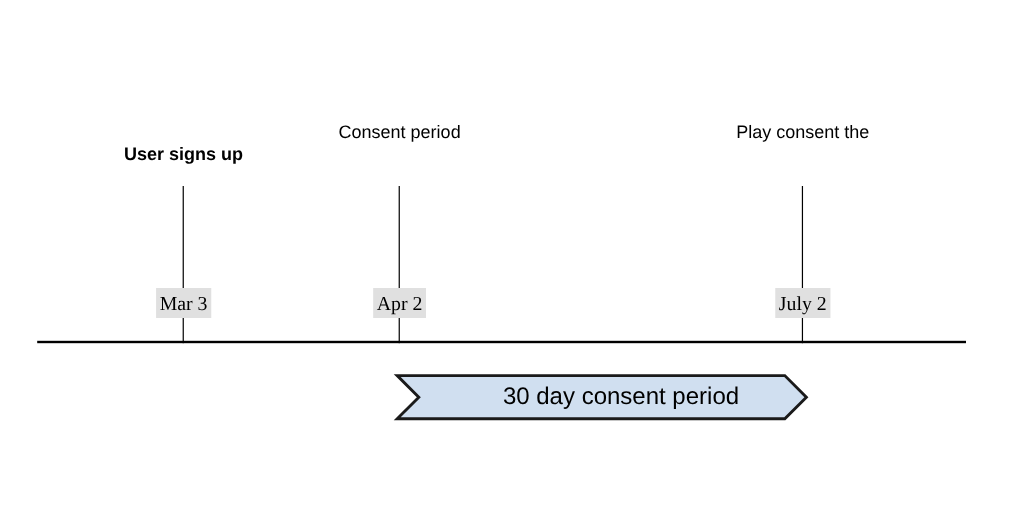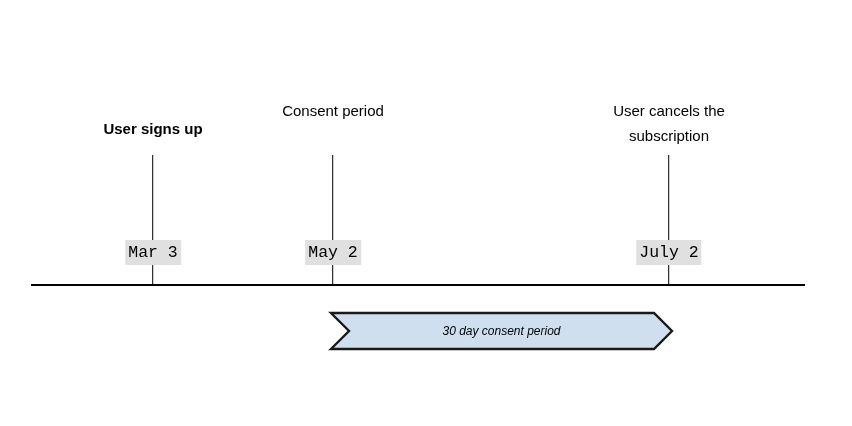--- a/index.html
+++ b/index.html
@@ -68,52 +68,51 @@
   .date-chip {
     position: absolute;
     top: 240px;
     transform: translateX(-50%);
     background: #e0e0e0;
     color: #000000;
     font-size: 16.5px;
     line-height: 25px;
     padding: 0 3px;
     white-space: nowrap;
-    font-family: Liberation Mono, monospace;
+    font-family: Liberation Serif, serif;
   }
 
   
   .banner {
     position: absolute;
     left: 331px;
     top: 313px;
     width: 341px;
     height: 36px;
   }
   .banner svg {
     display: block;
     width: 341px;
     height: 36px;
     overflow: visible;
   }
   .banner-text {
     position: absolute;
-    left: 0;
+    left: 16px;
     top: 0;
     width: 341px;
     height: 36px;
     display: flex;
     align-items: center;
     justify-content: center;
-    font-size: 12px;
+    font-size: 20px;
     color: #000000;
     white-space: nowrap;
     font-family: "Liberation Sans", sans-serif;
     pointer-events: none;
-    font-style: italic;
   }
 </style>
 </head>
 <body>
 
 <div id="canvas">
 
   <div class="axis-line"></div>
 
   <div class="event" style="left:153px;">
@@ -122,27 +121,26 @@
     </div>
     <div class="event-stem"></div>
     <div class="date-chip">Mar 3</div>
   </div>
 
   <div class="event" style="left:333px;">
     <div class="event-label two-line">
       <span class="ln">Consent period</span>
     </div>
     <div class="event-stem"></div>
-    <div class="date-chip">May 2</div>
+    <div class="date-chip">Apr 2</div>
   </div>
 
   <div class="event" style="left:669px;">
     <div class="event-label two-line">
-      <span class="ln">User cancels the</span>
-      <span class="ln">subscription</span>
+      <span class="ln">Play consent the</span>
     </div>
     <div class="event-stem"></div>
     <div class="date-chip">July 2</div>
   </div>
 
   <div class="banner">
     <svg viewBox="0 0 341 36" preserveAspectRatio="none">
       <polygon points="0,0 323,0 341,18 323,36 0,36 18,18" fill="#d0dff0" stroke="#1a1a1a" stroke-width="2.4" stroke-linejoin="miter"></polygon>
     </svg>
     <div class="banner-text">30 day consent period</div>

